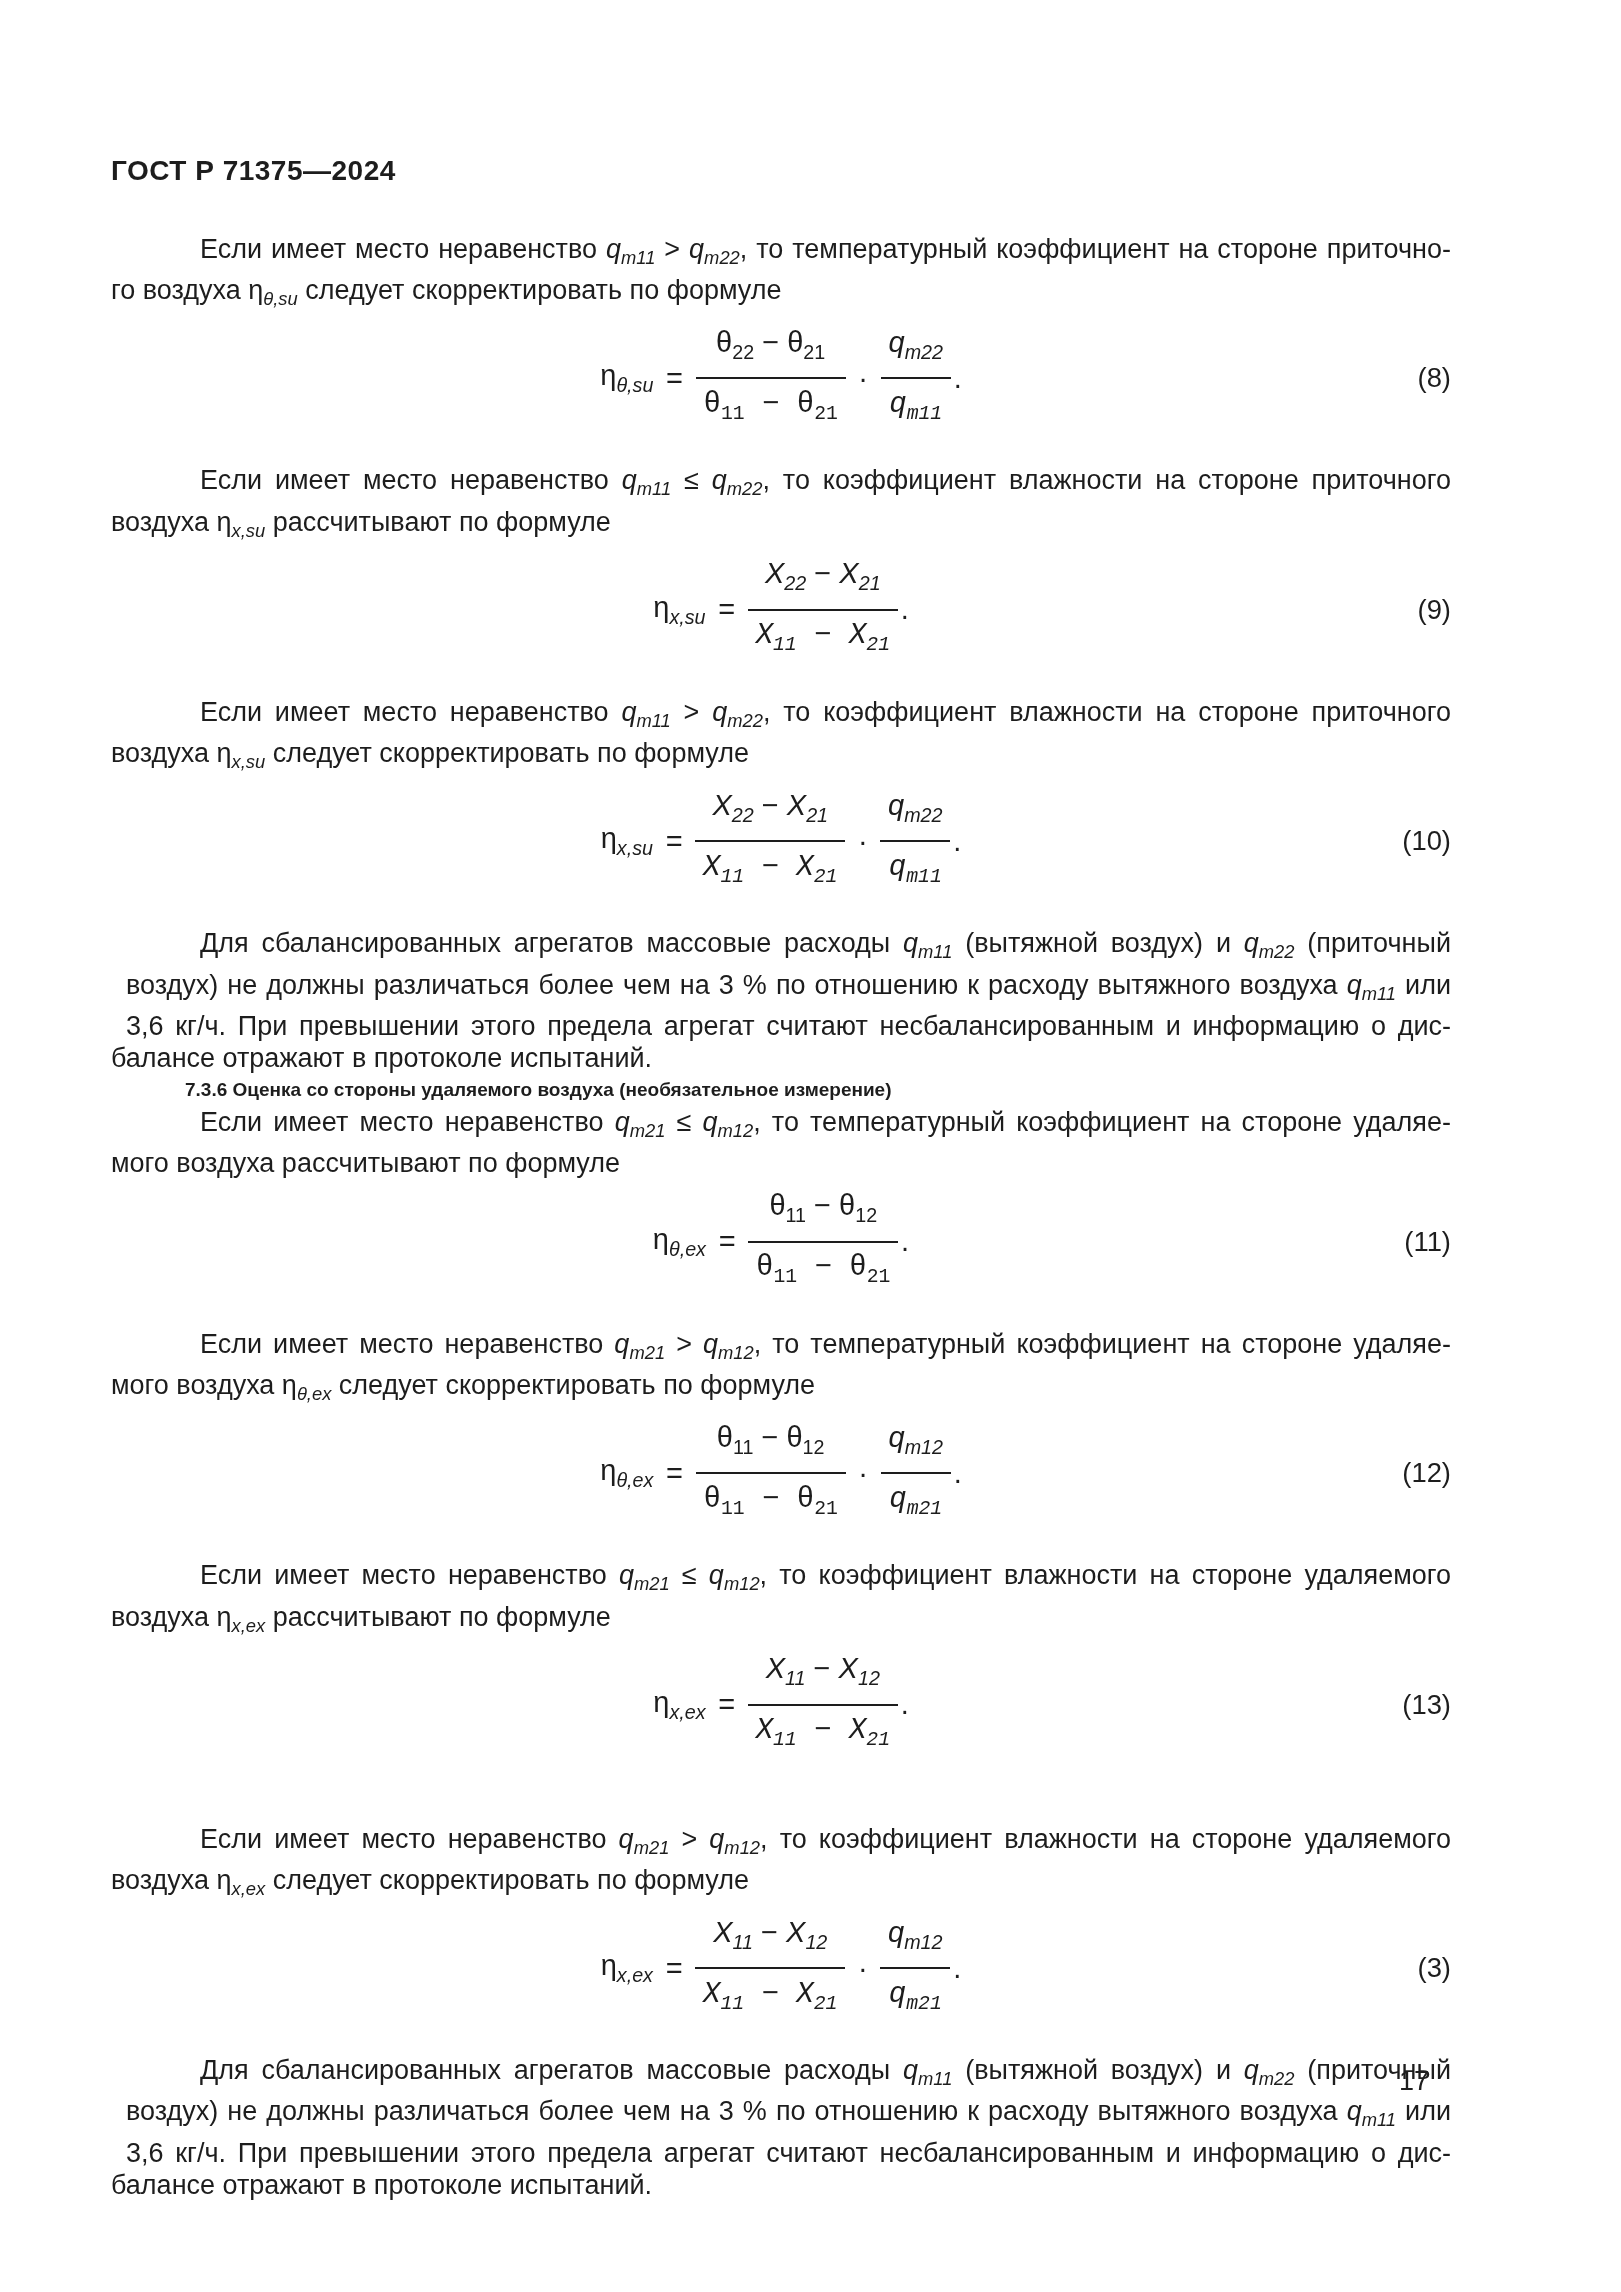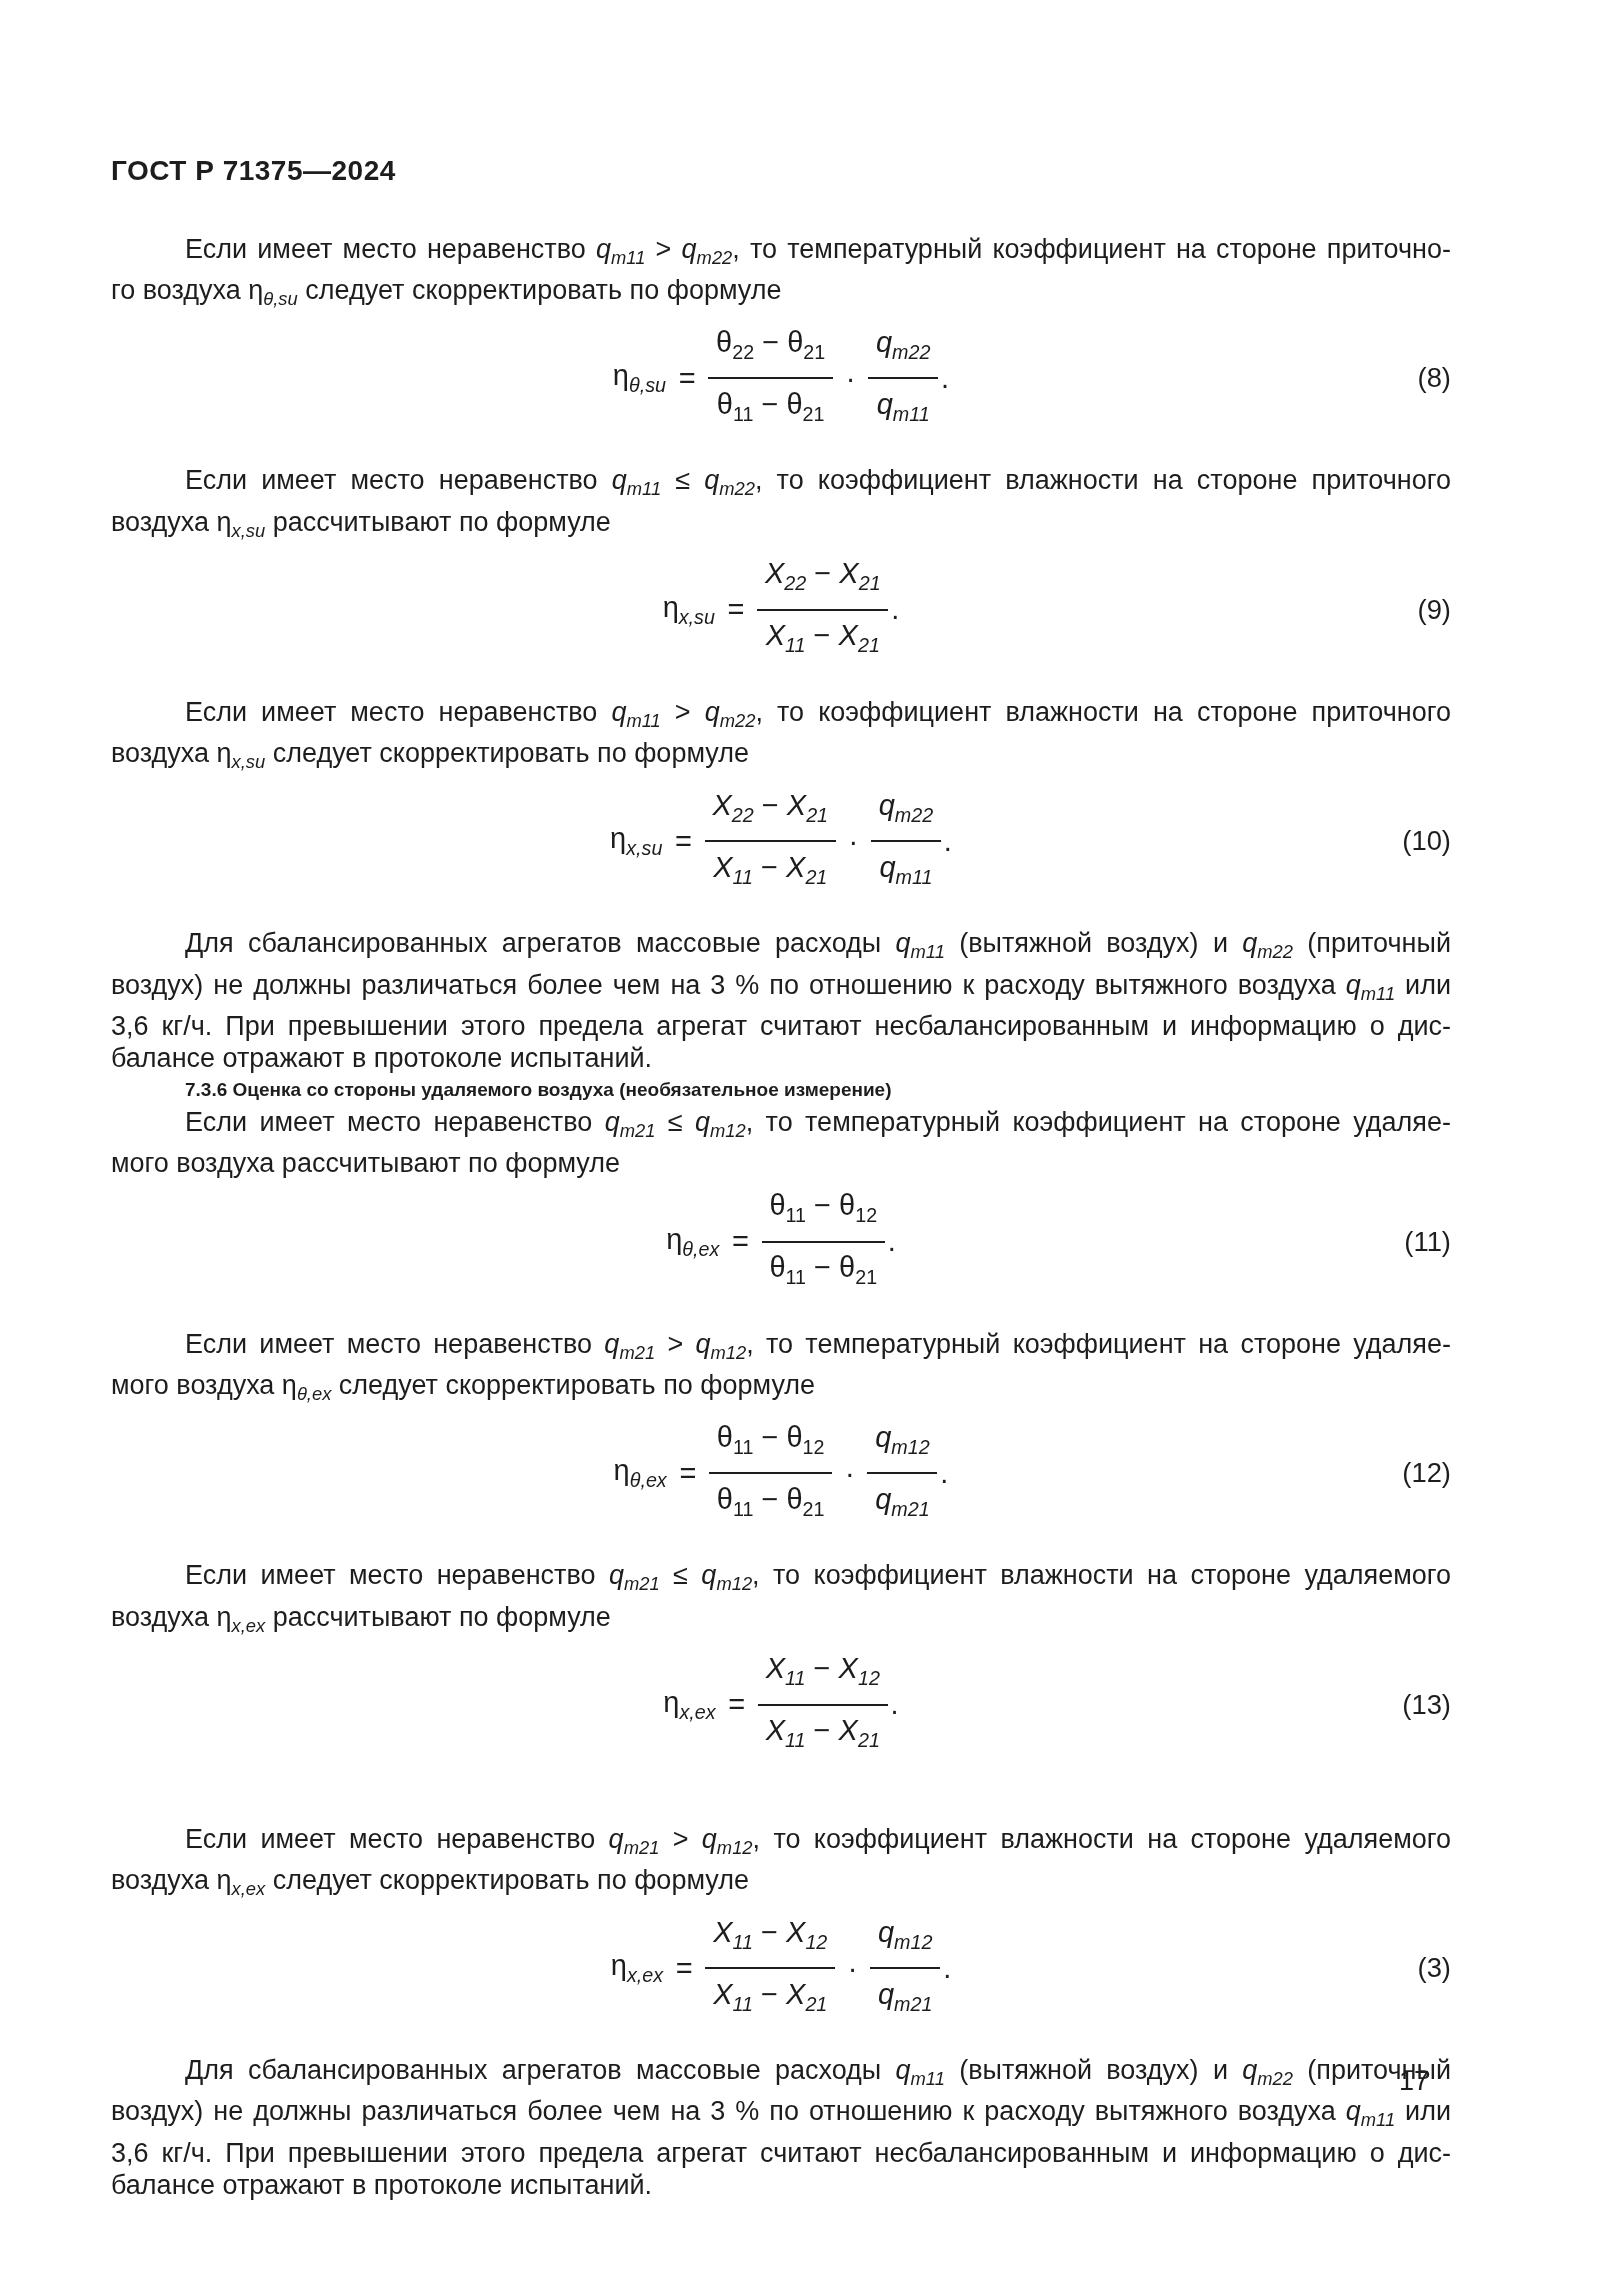--- a/index.html
+++ b/index.html
@@ -19,21 +19,21 @@
     font-size:28px;
     letter-spacing:0.5px;
   }
   .content{
     position:absolute;
     top:233px; left:111px; width:1340px;
   }
   .para{font-size:27px;margin:0;}
   .line{line-height:32px;}
   .line.ind{text-indent:74px;}
-  .line.just{text-align:justify;text-align-last:justify;}
+  .line.just{text-align:justify;text-align-last:justify;margin-left:15px;}
   .heading{
     font-size:19px;
     font-weight:700;
     line-height:32px;
     text-indent:74px;
   }
   .tok{white-space:nowrap;}
   .sb{font-size:0.68em;vertical-align:-0.33em;}
   .it{font-style:italic;}
   .formula{
@@ -49,21 +49,21 @@
   .fop{margin:0 12.7px;}
   .fdot{margin-left:2.9px;}
   .frac{display:inline-grid;justify-items:center;text-align:center;}
   .fnum{
     justify-self:stretch;
     text-align:center;
     border-bottom:2.9px solid #1d1d1d;
     padding:0 7.8px 7.8px;
     line-height:35px;
   }
-  .fden{padding:7.8px 7.8px 0;line-height:35px;}
+  .fden{padding:7.8px 7.8px 0;line-height:35px;font-family:Liberation Mono, monospace;}
   .fno{
     position:absolute;
     right:0; top:50%;
     transform:translateY(-50%);
     font-size:27.4px;
   }
   .pagenum{
     position:absolute;
     top:2066px; left:111px; width:1318px;
     text-align:right;

